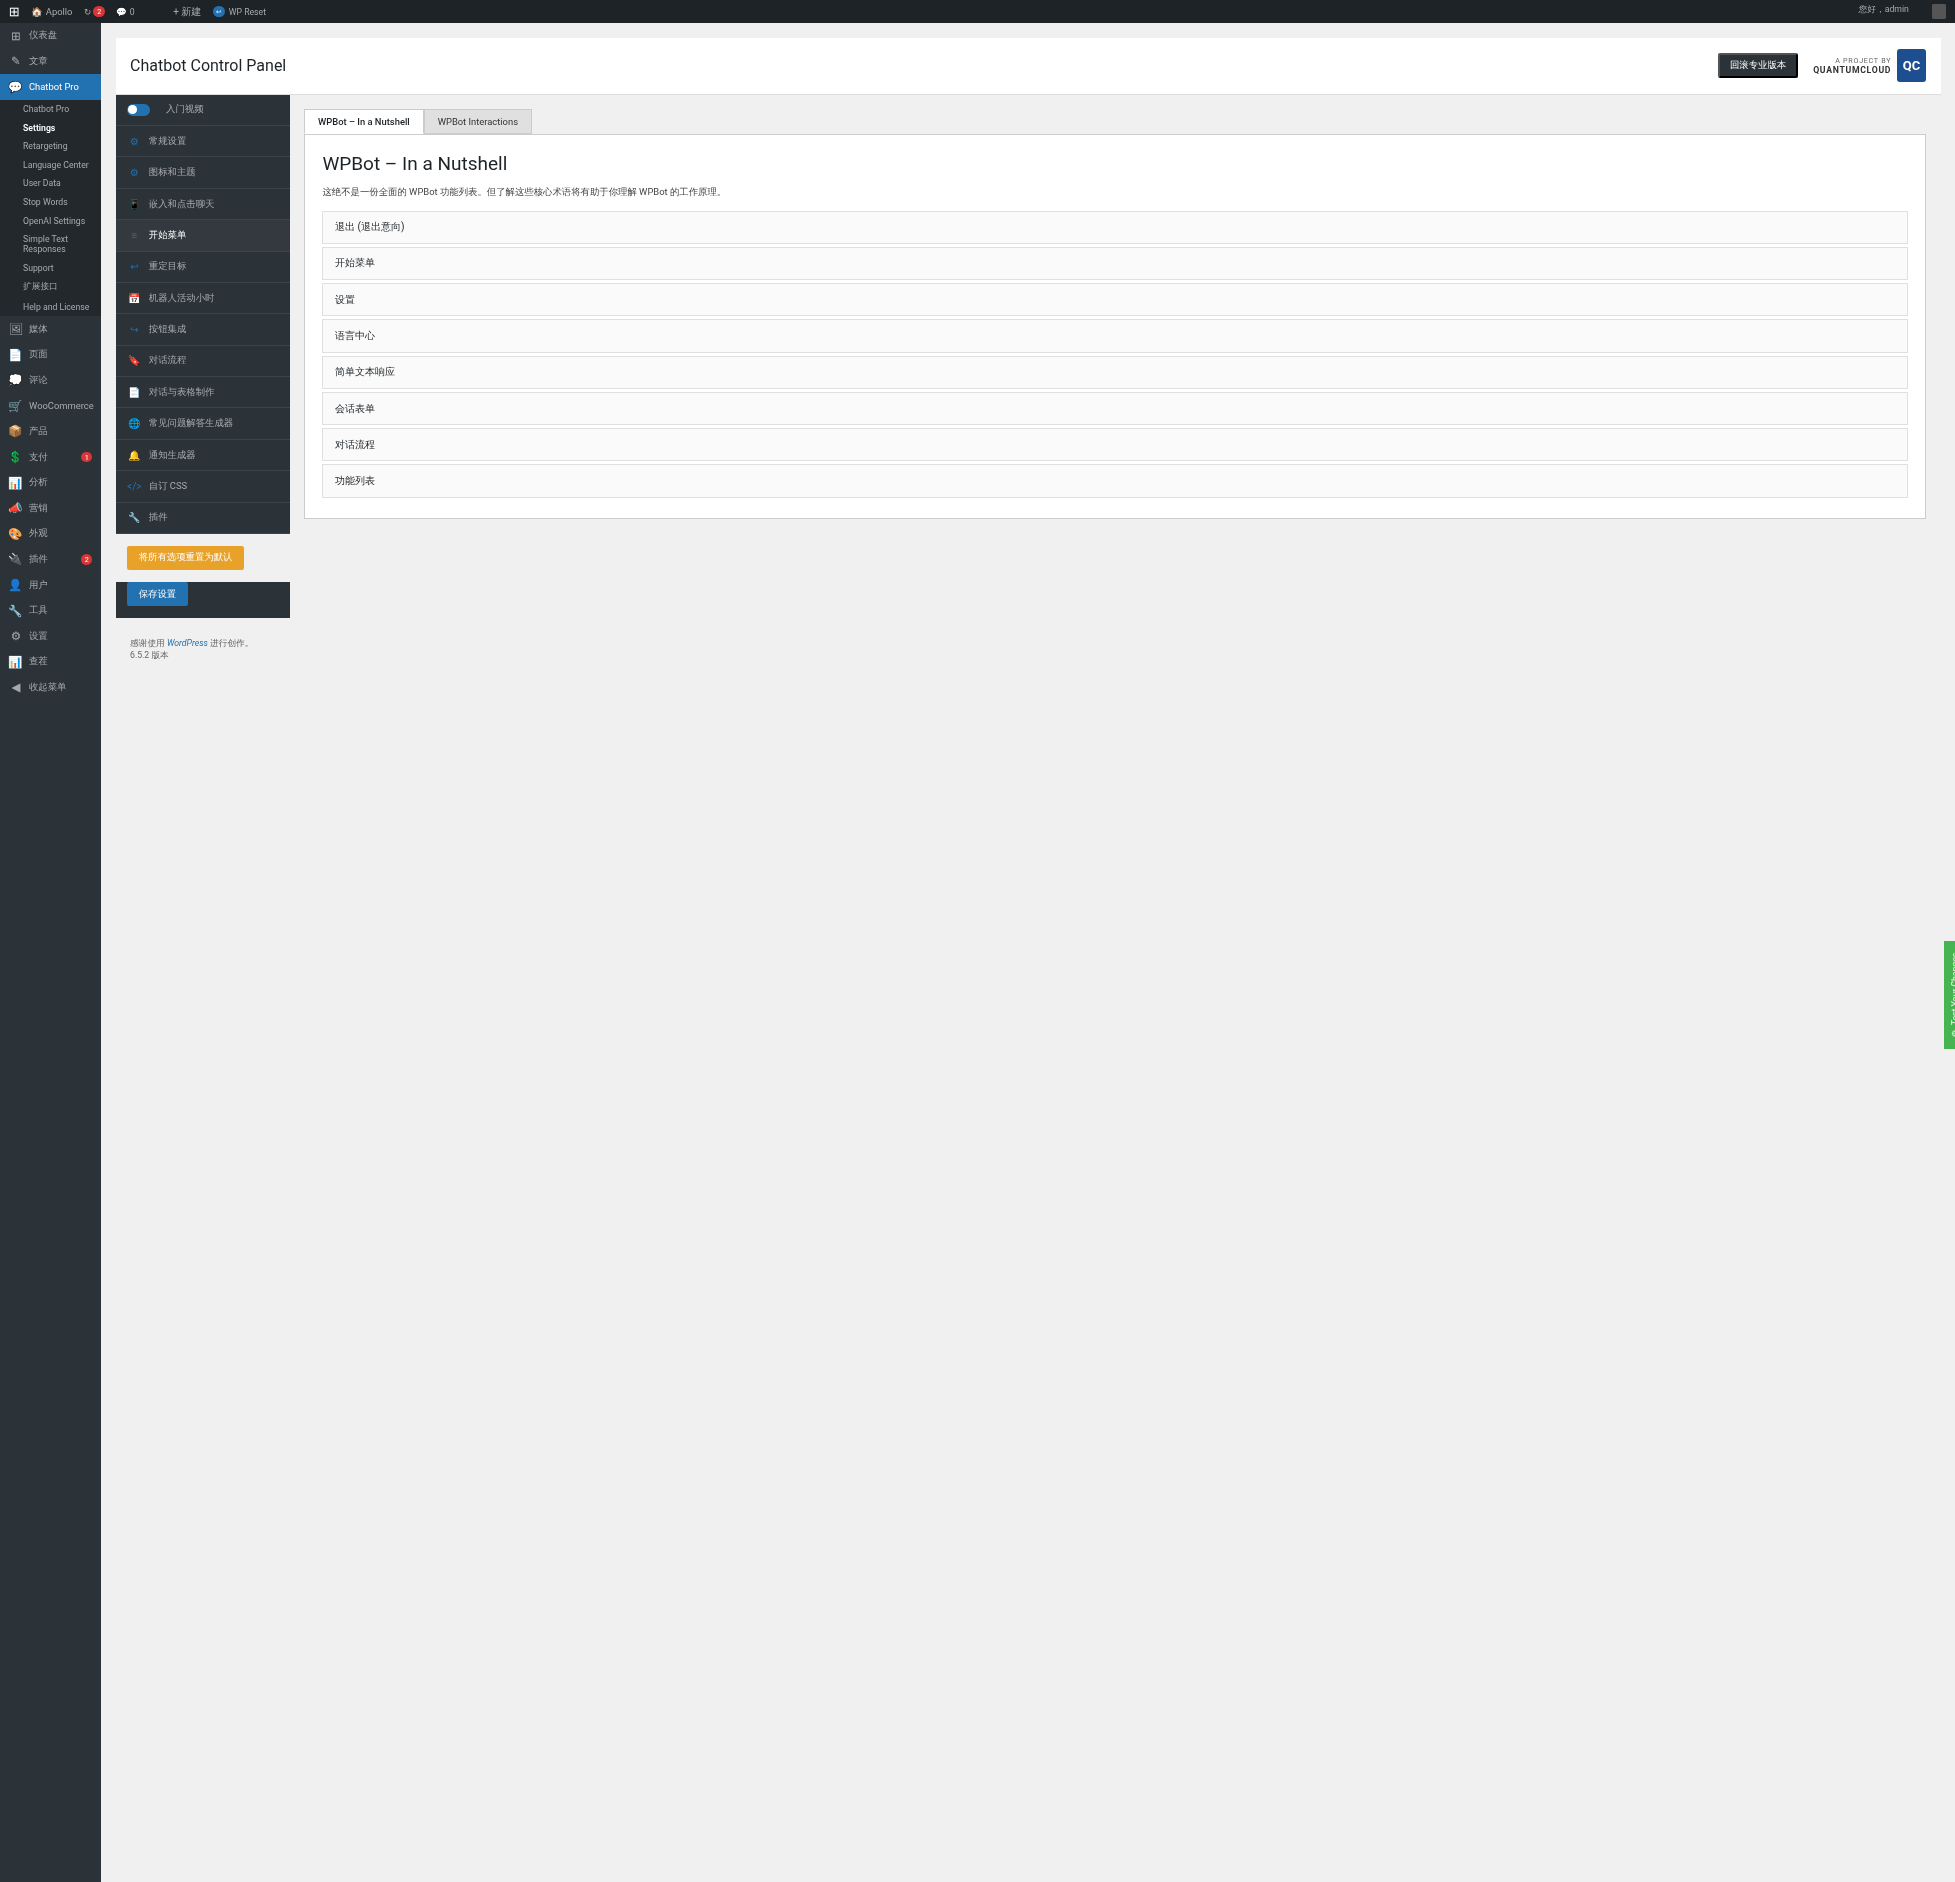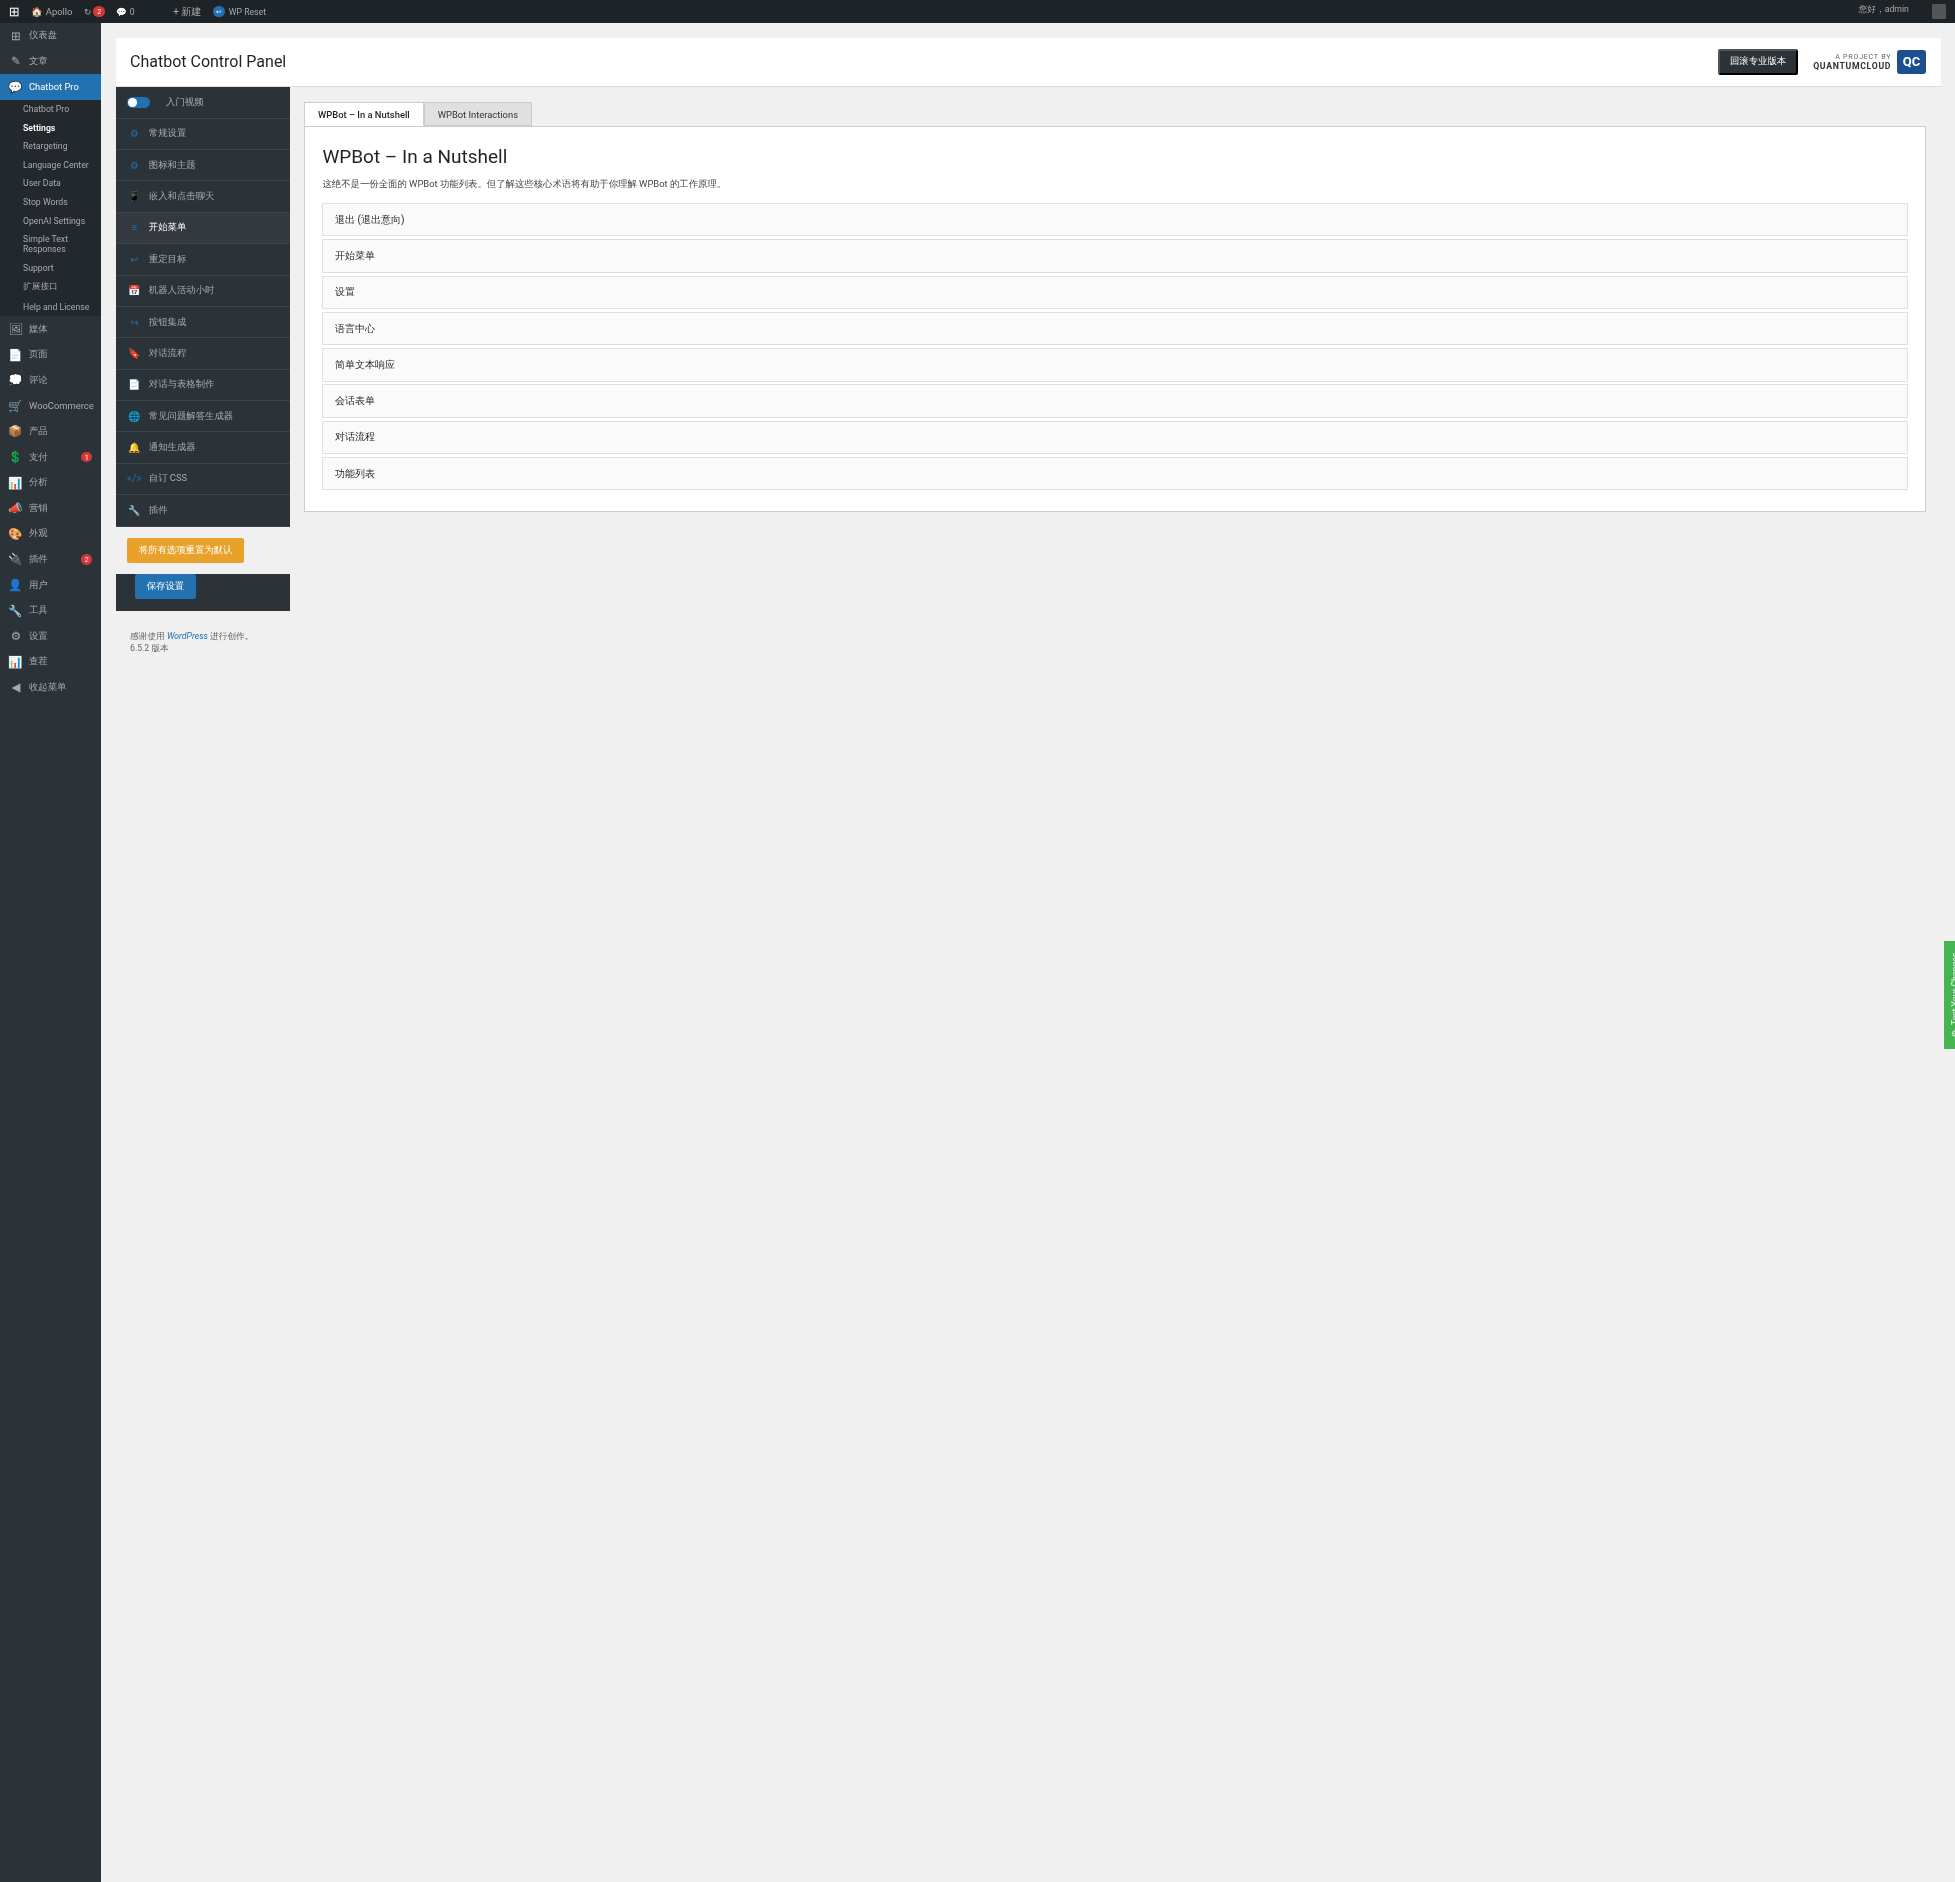--- a/index.html
+++ b/index.html
@@ -78,21 +78,21 @@
       background: #2c3338;
       color: #fff;
       padding: 4.3px 10px;
       font-size: 9.4px;
       border-radius: 2.2px;
     }
     .quantumcloud-logo { display: flex; align-items: center; gap: 5.8px; }
     .qc-text { text-align: right; }
     .qc-text .line1 { font-size: 7.2px; color: #666; letter-spacing: 0.7px; }
     .qc-text .line2 { font-size: 8.7px; font-weight: 700; color: #333; letter-spacing: 0.7px; }
-    .qc-logo-box { width: 29px; height: 24px; background: #1d4e8f; display: flex; align-items: center; justify-content: center; color: #fff; font-size: 13px; font-weight: bold; border-radius: 2.9px; }
+    .qc-logo-box { width: 29px; height: 33px; background: #1d4e8f; display: flex; align-items: center; justify-content: center; color: #fff; font-size: 13px; font-weight: bold; border-radius: 2.9px; }
 
     
     .content-area { display: flex; background: #fff; }
 
     
     .left-nav {
       width: 174px;
       background: #2c3338;
       flex-shrink: 0;
     }
@@ -190,21 +190,20 @@
       border-radius: 2.2px;
     }
     .btn-save {
       background: #2271b1;
       color: #fff;
       border: none;
       padding: 5.8px 11.6px;
       font-size: 9.4px;
       cursor: pointer;
       border-radius: 2.2px;
-      margin-left: 8px;
     }
 
     
     .test-changes-tab {
       position: fixed;
       right: 0;
       top: 50%;
       transform: translateY(-50%) rotate(-90deg);
       transform-origin: right center;
       background: #46b450;

